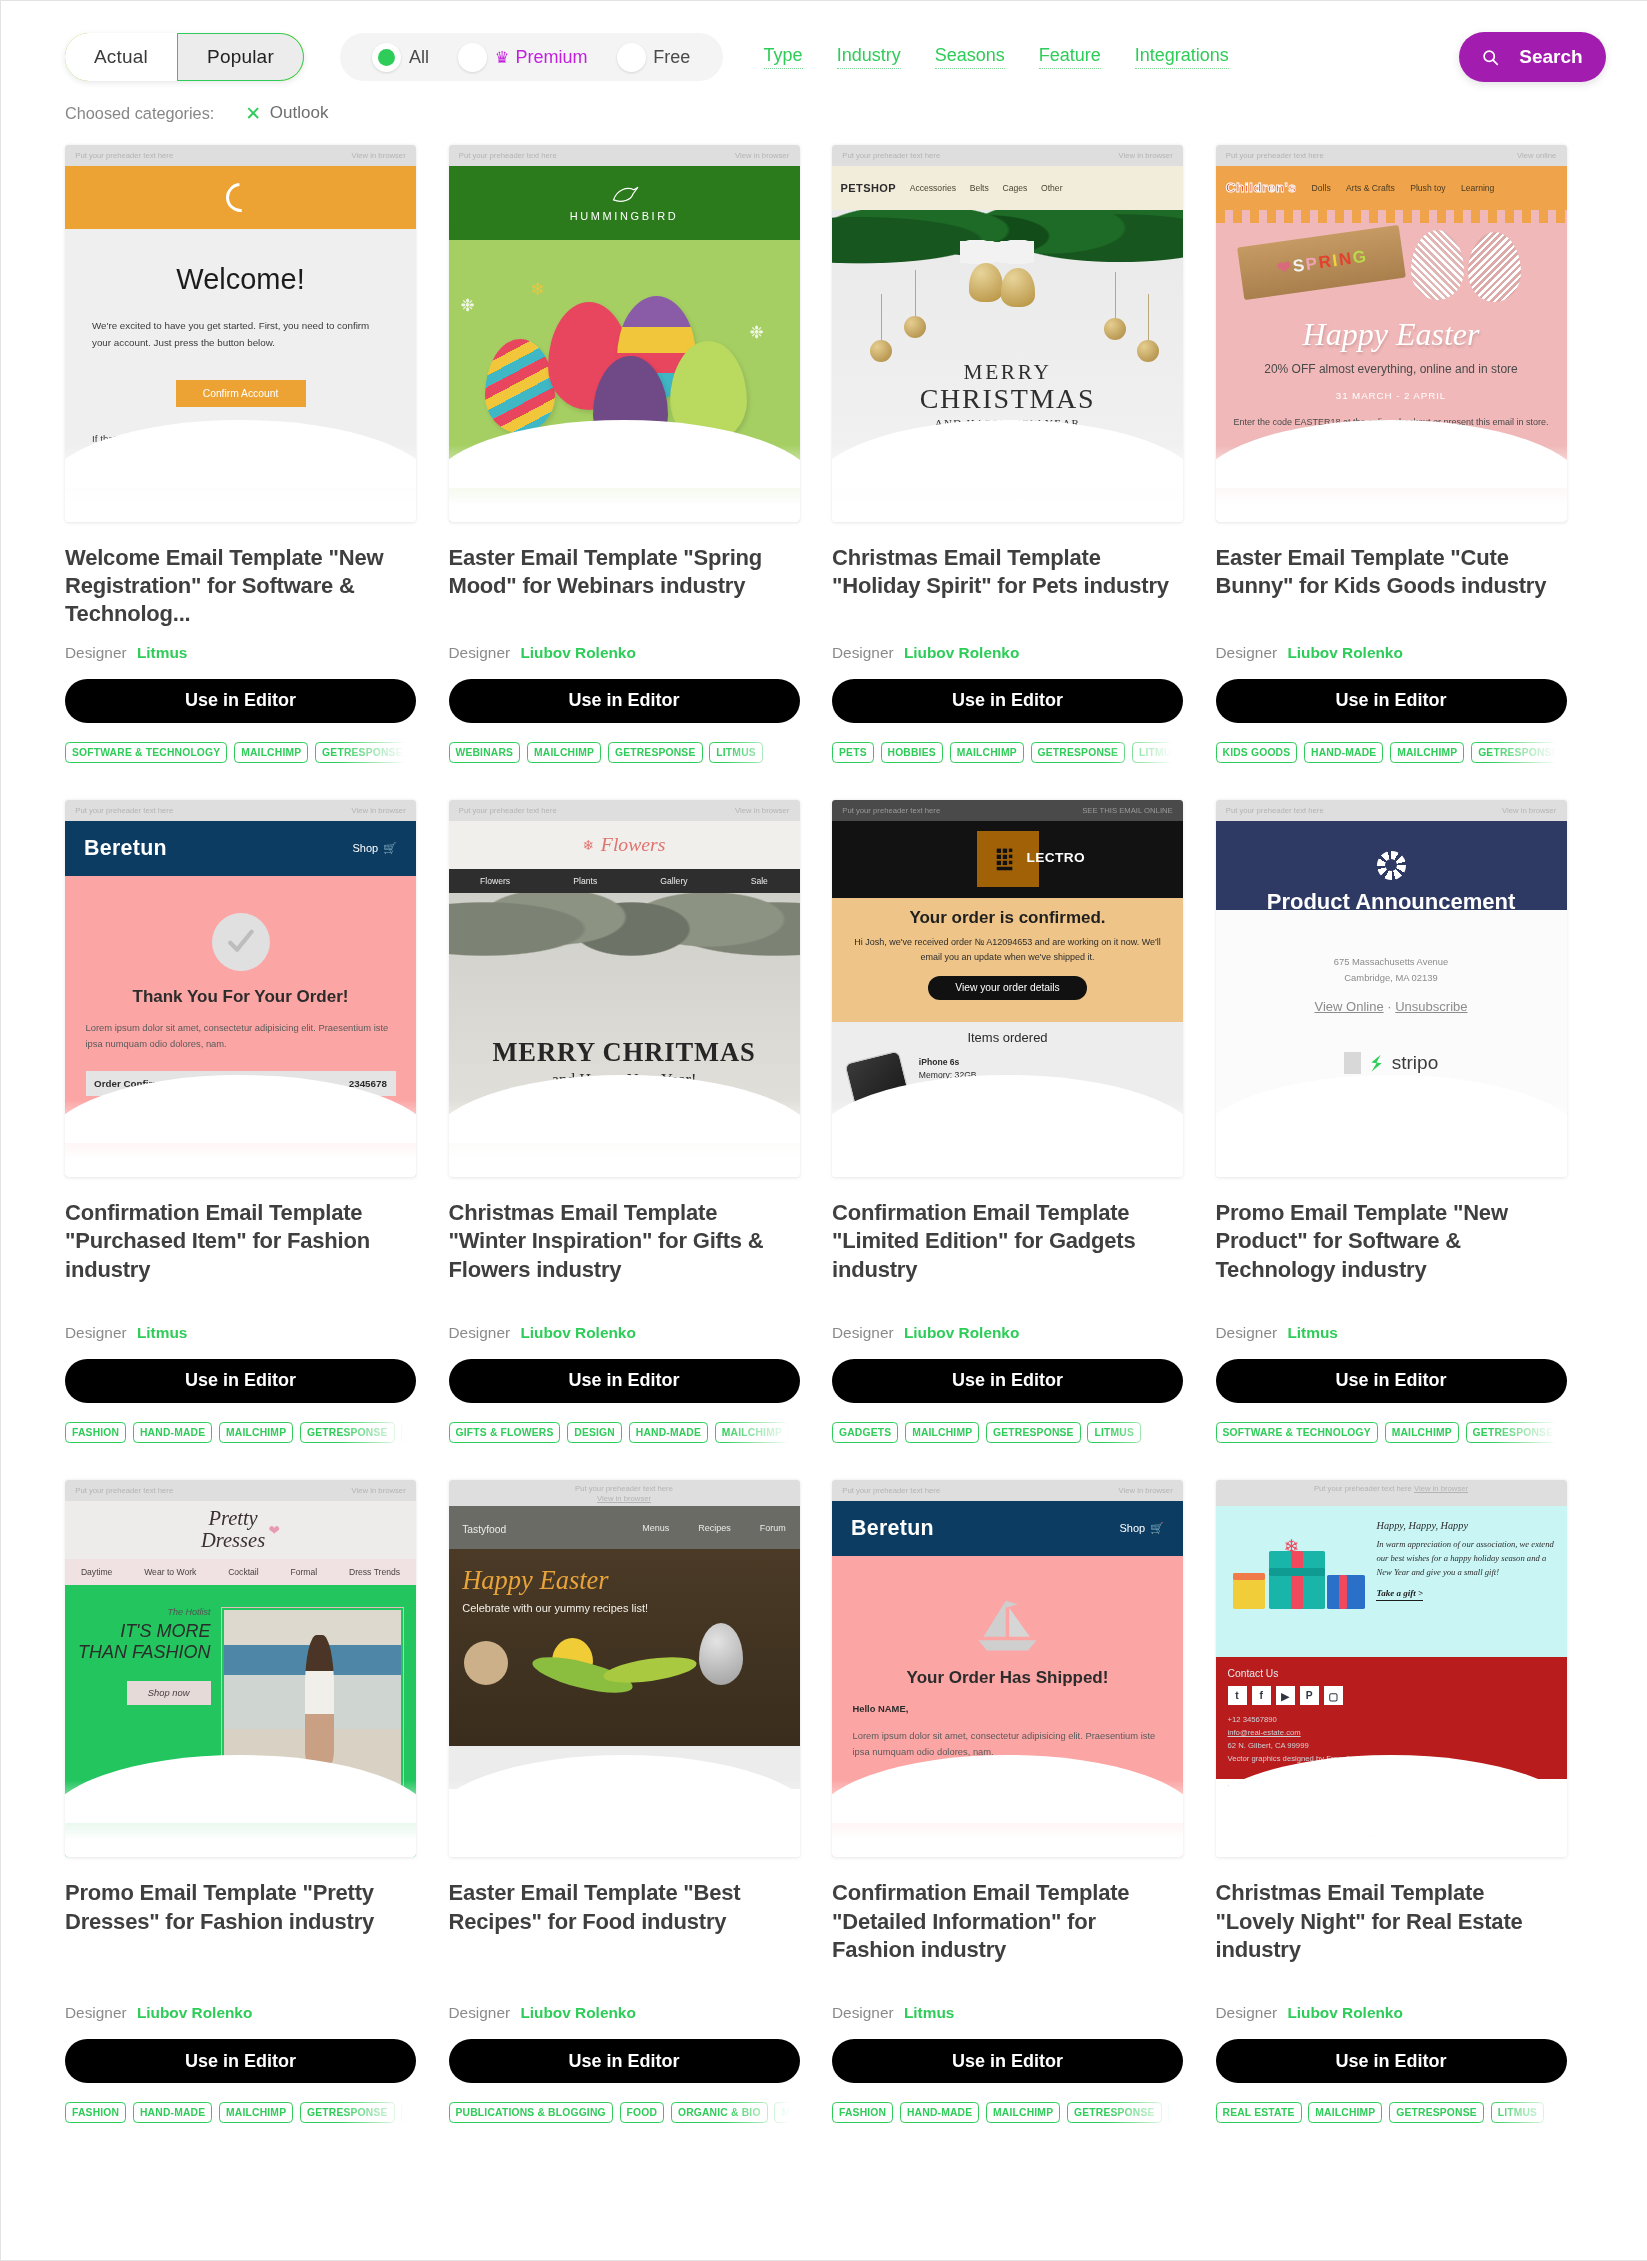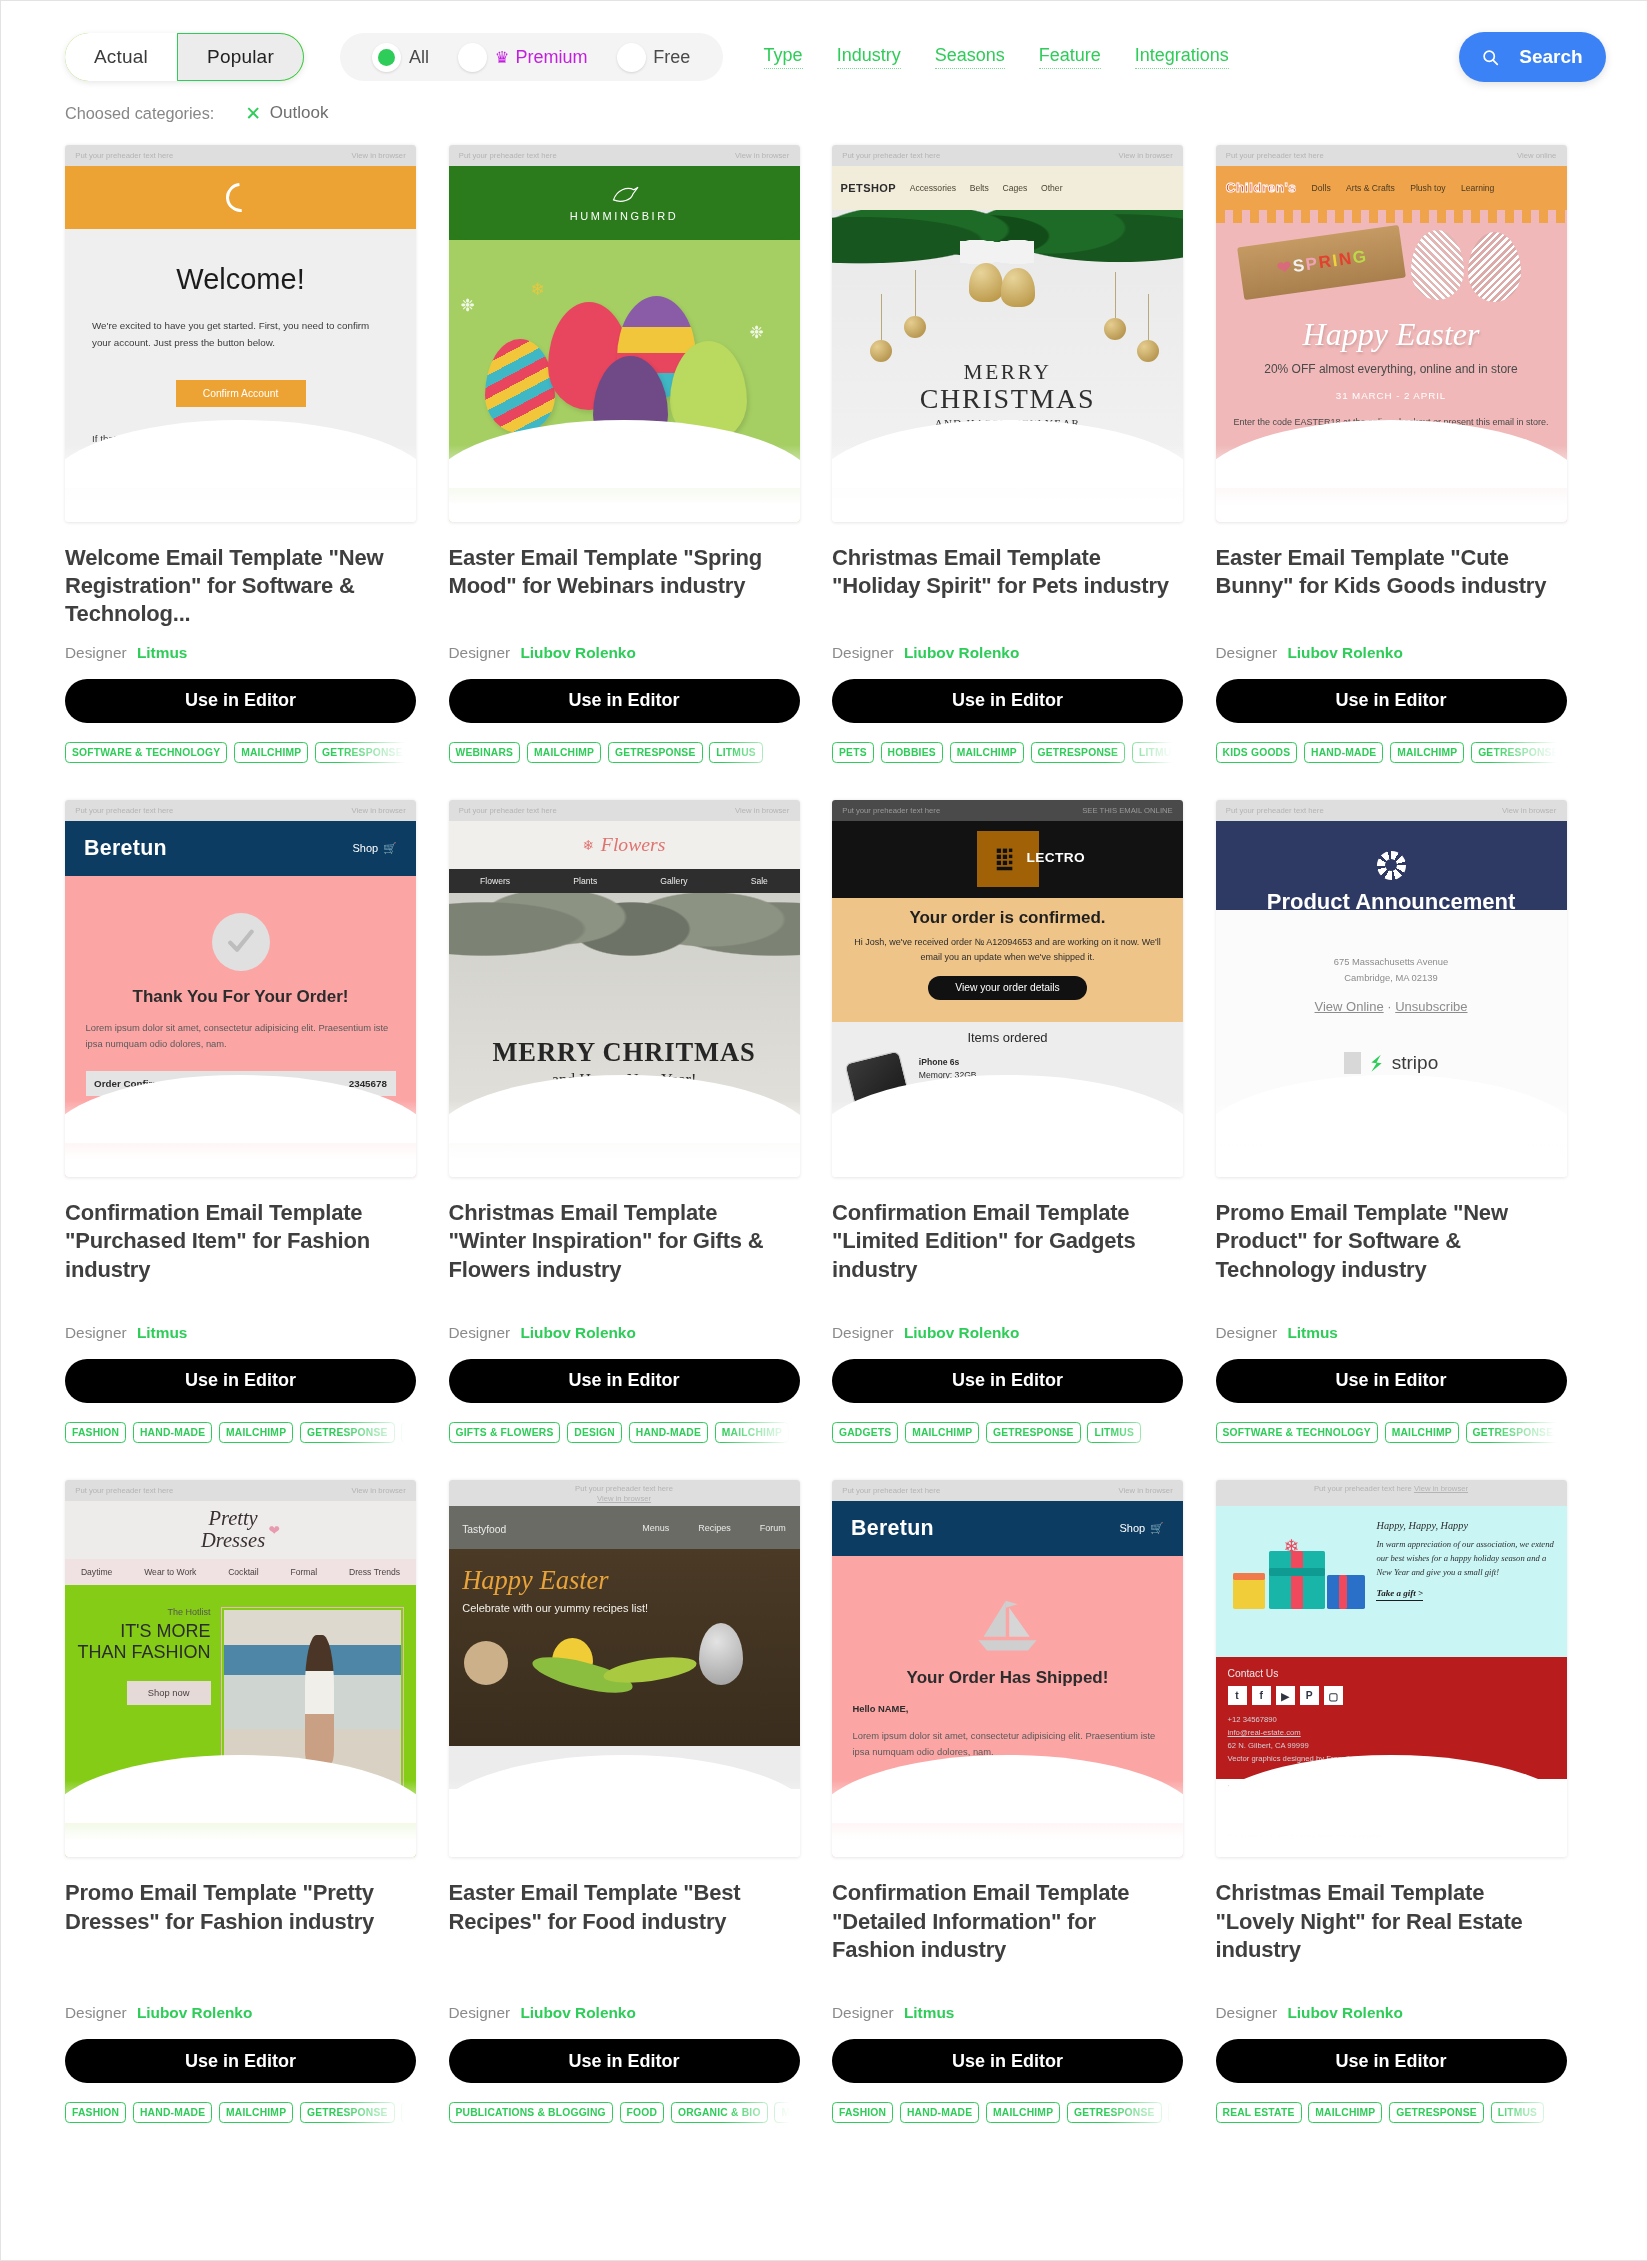--- a/index.html
+++ b/index.html
@@ -106,21 +106,21 @@
     padding-bottom: 2.6px;
     cursor: pointer;
   }
 
   .search-wrap { margin-left: auto; }
   .search-btn {
     display: flex;
     align-items: center;
     justify-content: center;
     gap: 20px;
-    background: #3b82f6;
+    background: #a21caf;
     color: #fff;
     border: none;
     border-radius: 29px;
     height: 50px;
     width: 147px;
     font-size: 19px;
     font-weight: bold;
     cursor: pointer;
     box-shadow: 0 2.6px 8.6px rgba(0,0,0,0.12);
     font-family: "Liberation Sans", sans-serif;
@@ -298,21 +298,21 @@
   .st-links { font-size:13px; color:#8c8c8c; margin-top:13.7px;}
   .st-links u { text-decoration:underline;}
   .st-brand { display:flex; align-items:center; justify-content:center; gap:6px; margin-top:38px; }
   .st-mark { width:17px;height:22px;background:#d8d8d8;}
   .st-word { font-size:19px; color:#3b3b3b;}
 
   
   .pd-head { background:#eeecea; height:58px; display:flex; align-items:center; justify-content:center;}
   .pd-logo { font-family:"Liberation Serif",serif; font-style:italic; font-size:20.5px; color:#3a3030; text-align:center; line-height:1.05;}
   .pd-nav { background:#f0e2e2; height:26px; display:flex; align-items:center; justify-content:space-around; font-size:8.6px; color:#4b4242;}
-  .pd-body { background:#84cc16; height:293px; display:flex; padding:22px 12px 0;}
+  .pd-body { background:#22c55e; height:293px; display:flex; padding:22px 12px 0;font-style:italic;}
   .pd-left { width:44%; text-align:right; padding-right:10.3px;}
   .pd-hot { font-size:9px; color:#555;}
   .pd-big { font-size:18px; color:#2b2b2b; line-height:1.18; margin-top:4.3px;}
   .pd-btn { background:#e6dad8; color:#4a4040; font-size:9.4px; padding:6.8px 0; width:84px; margin-top:17px; display:inline-block; text-align:center;}
   .pd-photo { width:56%; height:198px; position:relative; border:1.7px solid #e8b9bb;}
   .pd-photo .sea { position:absolute; inset:1.7px; background:
       linear-gradient(#ded9ce 0 18%, #4d86a6 18% 34%, #cfd6d2 34% 62%, #d9d2c4 62% 100%);}
   .pd-photo .girl { position:absolute; left:46%; top:14%; width:29px; height:128px; background:linear-gradient(#4b3526 0 28%, #f1efe9 28% 62%, #c9a084 62% 100%); border-radius:40% 40% 10% 10%;}
 
   

